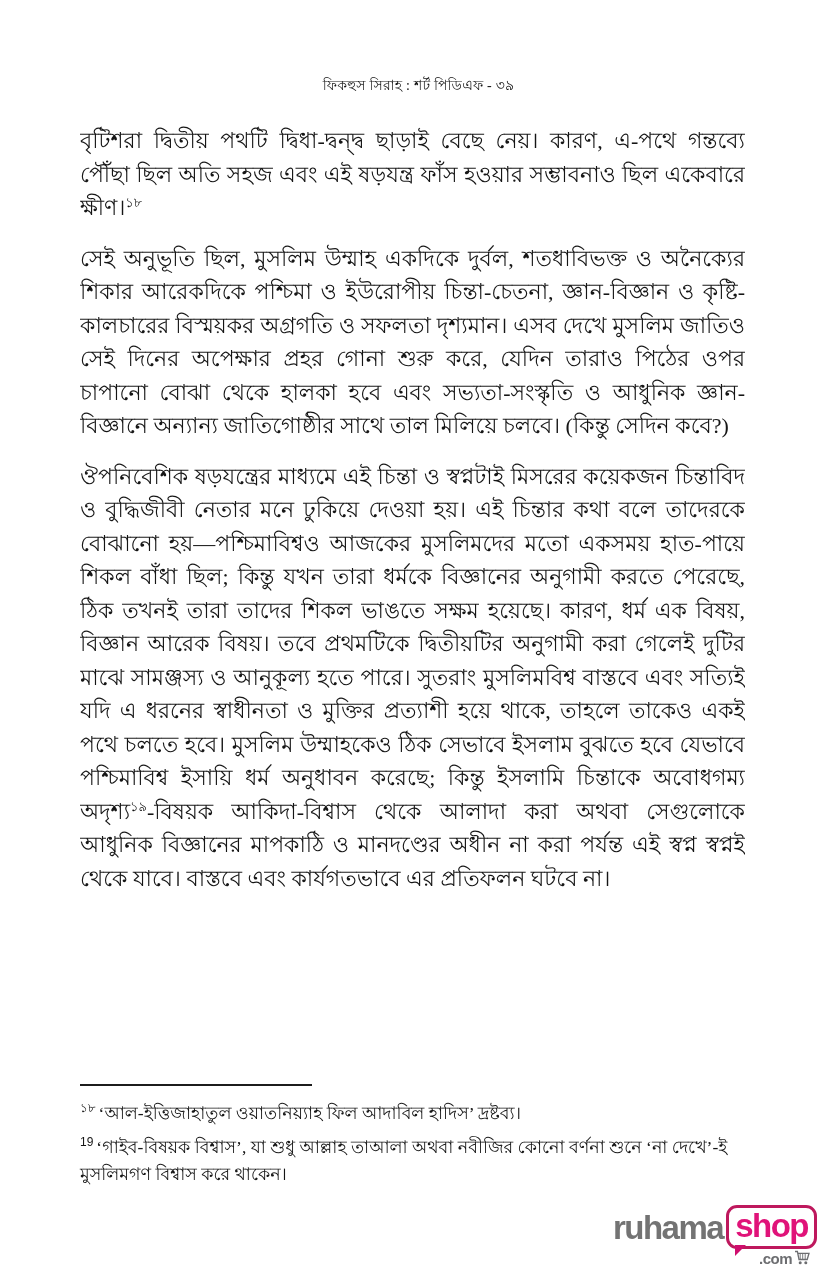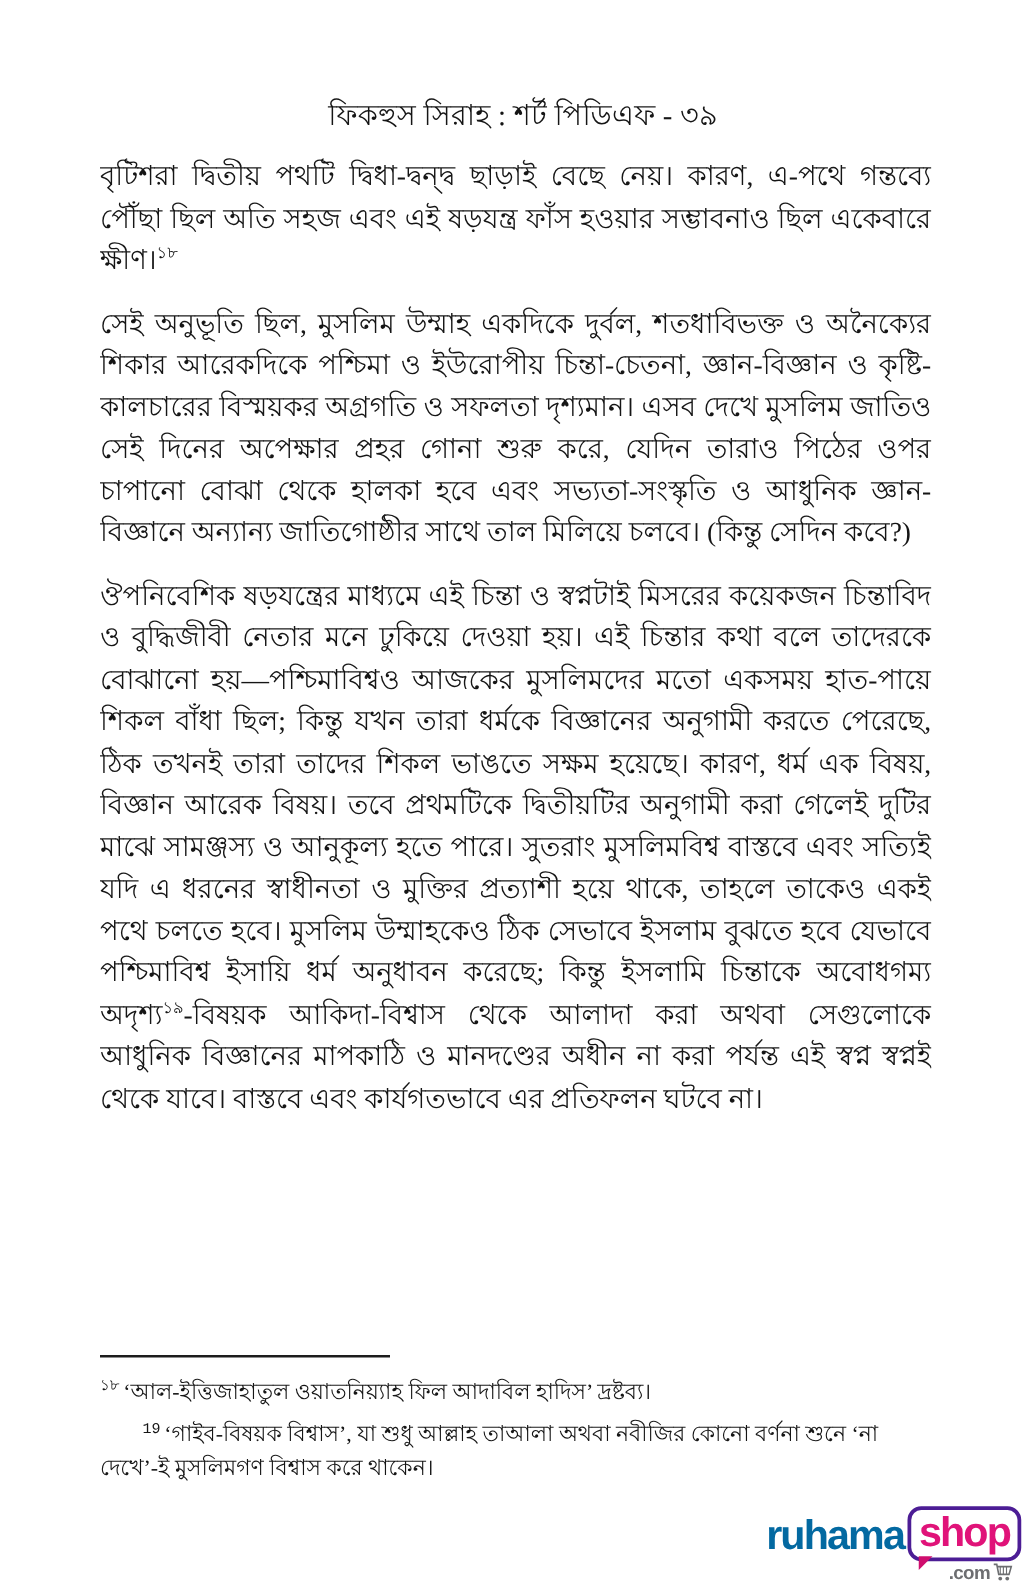--- a/index.html
+++ b/index.html
@@ -3,54 +3,54 @@
 <meta charset="utf-8">
 <style>
   html,body { margin:0; padding:0; background:#ffffff; }
   .page {
     position:relative; width:825px; height:1275px; background:#ffffff;
     font-family:"Liberation Serif","DejaVu Serif",serif;
     color:#151515; overflow:hidden;
   }
   .header {
     position:absolute; top:74px; left:12px; right:0;
-    text-align:center; font-size:23px; letter-spacing:0.2px;
+    text-align:center; font-size:14px; letter-spacing:0.2px;
   }
   .bodytext {
     position:absolute; top:124px; left:80px; width:665px; height:940px;
     overflow:hidden; font-size:22px; line-height:33.5px;
     text-align:justify; text-justify:inter-word;
   }
   .bodytext p { margin:0 0 17px 0; }
   .fnref {
     font-size:13px; vertical-align:super; line-height:0; letter-spacing:0;
   }
   .footnotes {
     position:absolute; left:80px; top:1084px; width:665px;
     font-size:17.5px; line-height:27px; text-align:left;
   }
   .fn-rule {
     width:232px; height:0; border-top:2.5px solid #1c1c1c; margin:0 0 14px 0;
   }
   .fn { margin:0 0 7px 0; }
   .fn .fn-marker { font-size:12px; vertical-align:super; line-height:0; margin-right:3px; }
-  .fn .fn-marker.latin { font-family:Liberation Mono, monospace;margin-left:34px; }
+  .fn .fn-marker.latin { font-family:Liberation Sans, sans-serif; }
 
   .logo {
     position:absolute; right:8px; bottom:8px;
     display:flex; flex-direction:column; align-items:flex-end;
     font-family:"Liberation Sans","DejaVu Sans",sans-serif;
   }
   .logo-top { display:flex; align-items:center; }
   .logo-ruhama {
-    font-size:33px; font-weight:bold; color:#0369a1; letter-spacing:-1.5px;
+    font-size:33px; font-weight:bold; color:#737373; letter-spacing:-1.5px;
     line-height:1; margin-right:3px;
   }
   .logo-bubble {
-    position:relative; border:3px solid #4c1d95; border-radius:11px;
+    position:relative; border:3px solid #be185d; border-radius:11px;
     padding:1px 6px 4px 6px; background:#ffffff;
   }
   .logo-shop {
     font-size:33px; font-weight:bold; color:#e01379; letter-spacing:-1.5px; line-height:1;
   }
   .bubble-tail {
     position:absolute; left:6px; bottom:-10px; width:0; height:0;
     border-top:11px solid #cf0e6e; border-right:11px solid transparent;
   }
   .logo-bottom {

